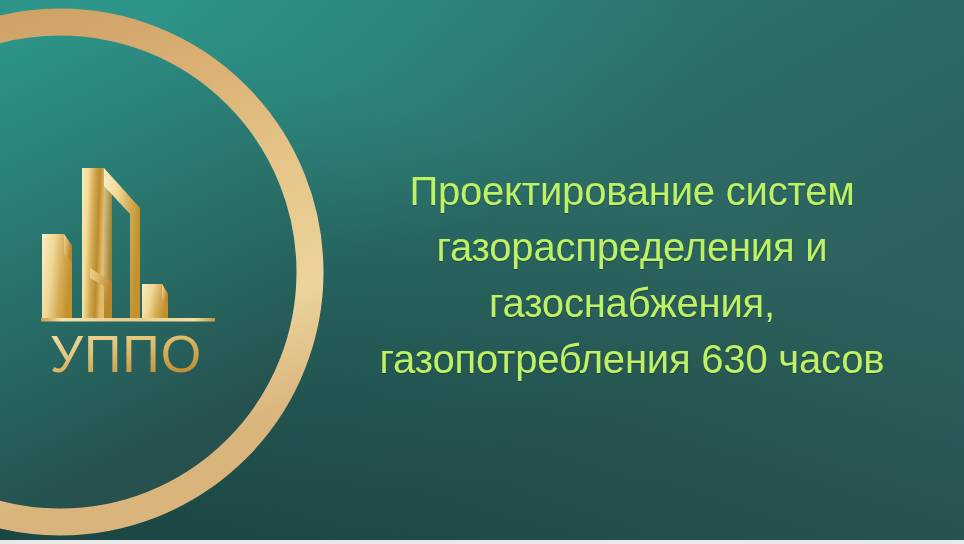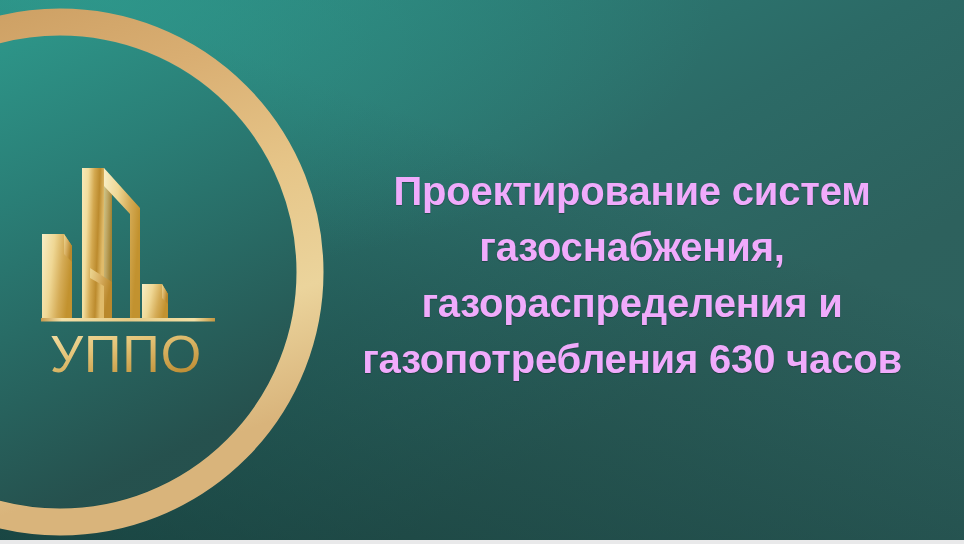--- a/index.html
+++ b/index.html
@@ -58,23 +58,23 @@
 
   
   .title-block {
     position: absolute;
     left: 306px;
     top: 163px;
     width: 652px;
     text-align: center;
   }
   .title-line {
-    color: #f0abfc;
+    color: #bef264;
     font-size: 40px;
-    font-weight: bold;
+    font-weight: normal;
     line-height: 56px;
     letter-spacing: -0.2px;
     white-space: nowrap;
     text-shadow: 0 1px 1px rgba(0,0,0,0.28);
   }
 
   
   .bottom-edge {
     position: absolute;
     left: 0; bottom: 0;
@@ -172,20 +172,20 @@
       </g>
 
       <rect x="11" y="168" width="174" height="3.5" fill="url(#gRule)"></rect>
 
       <text x="96" y="222" text-anchor="middle" font-family="Liberation Sans, sans-serif" font-size="52" letter-spacing="1" fill="url(#gText)">УППО</text>
     </svg>
   </div>
 
   <div class="title-block">
     <div class="title-line">Проектирование систем</div>
+    <div class="title-line">газораспределения и</div>
     <div class="title-line">газоснабжения,</div>
-    <div class="title-line">газораспределения и</div>
     <div class="title-line">газопотребления 630 часов</div>
   </div>
 
   <div class="bottom-edge"></div>
 
 </div>
 
 </body></html>

